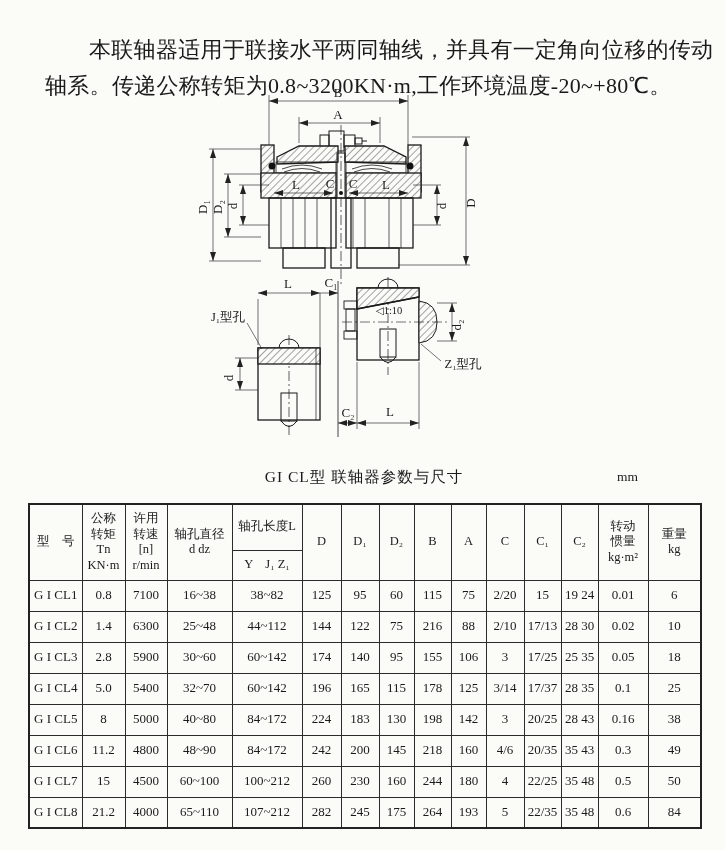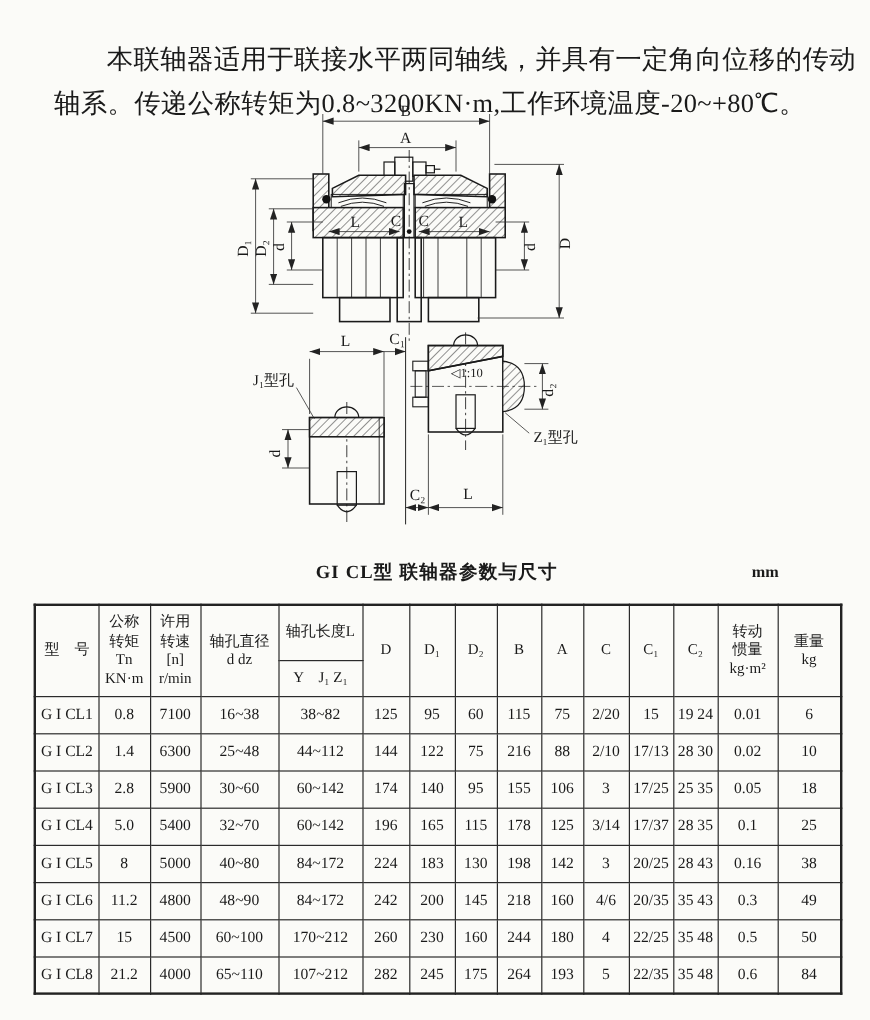--- a/index.html
+++ b/index.html
@@ -12,22 +12,22 @@
   .intro {
     position:absolute; top:10px; left:28px; width:670px;
     font-size:22px; line-height:1.65; text-indent:2em; letter-spacing:.3px;margin-left:17px;
   }
   svg.diagram { position:absolute; top:85px; left:0; }
   svg text { font-family:"Liberation Serif", serif; fill:#1a1a1a; }
   .dimtxt { font-size:13px; }
   .cjk { font-size:12.5px; }
   .taper { font-size:10.5px; }
   .caption-row { position:absolute; top:467px; left:28px; width:672px; }
-  .tbl-title { text-align:center; font-weight:bold; font-size:15.5px; letter-spacing:1px; }
-  .tbl-unit { position:absolute; right:51px; top:2px; font-size:13.5px; font-weight:bold; }
+  .tbl-title { text-align:center; font-weight:normal; font-size:15.5px; letter-spacing:1px; }
+  .tbl-unit { position:absolute; right:62px; top:2px; font-size:13.5px; font-weight:normal; }
   table.params {
     position:absolute; top:503px; left:28px; width:672px;
     border-collapse:collapse; table-layout:fixed;
     border:2px solid #222;
   }
   .params th, .params td {
     border:1px solid #2b2b2b; text-align:center; vertical-align:middle;
     font-weight:normal; font-size:12.5px; padding:0 1px; line-height:1.25;
     overflow:hidden;
   }
@@ -386,21 +386,21 @@
         <td>20/35</td>
         <td>35 43</td>
         <td>0.3</td>
         <td>49</td>
       </tr>
       <tr>
         <td>G I CL7</td>
         <td>15</td>
         <td>4500</td>
         <td>60~100</td>
-        <td>170~212</td>
+        <td>100~212</td>
         <td>260</td>
         <td>230</td>
         <td>160</td>
         <td>244</td>
         <td>180</td>
         <td>4</td>
         <td>22/25</td>
         <td>35 48</td>
         <td>0.5</td>
         <td>50</td>

